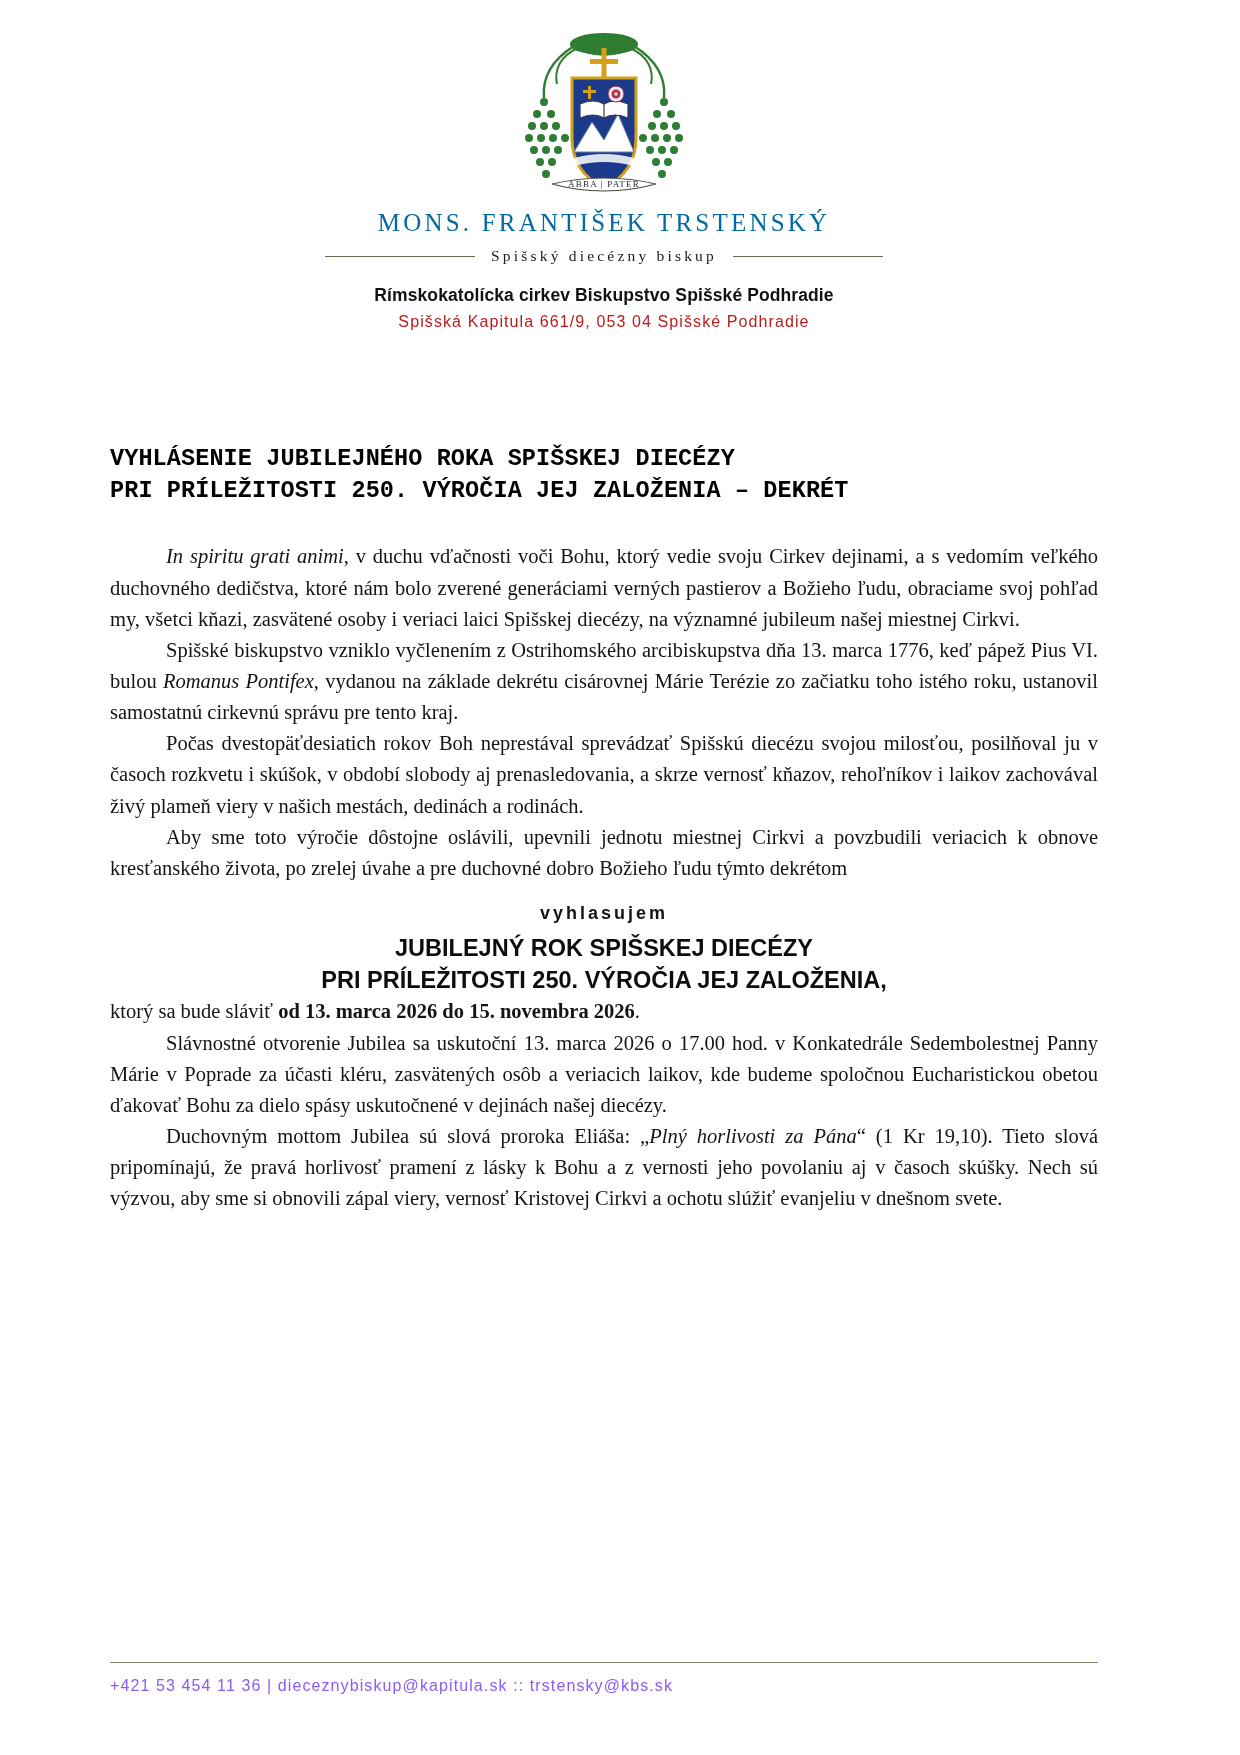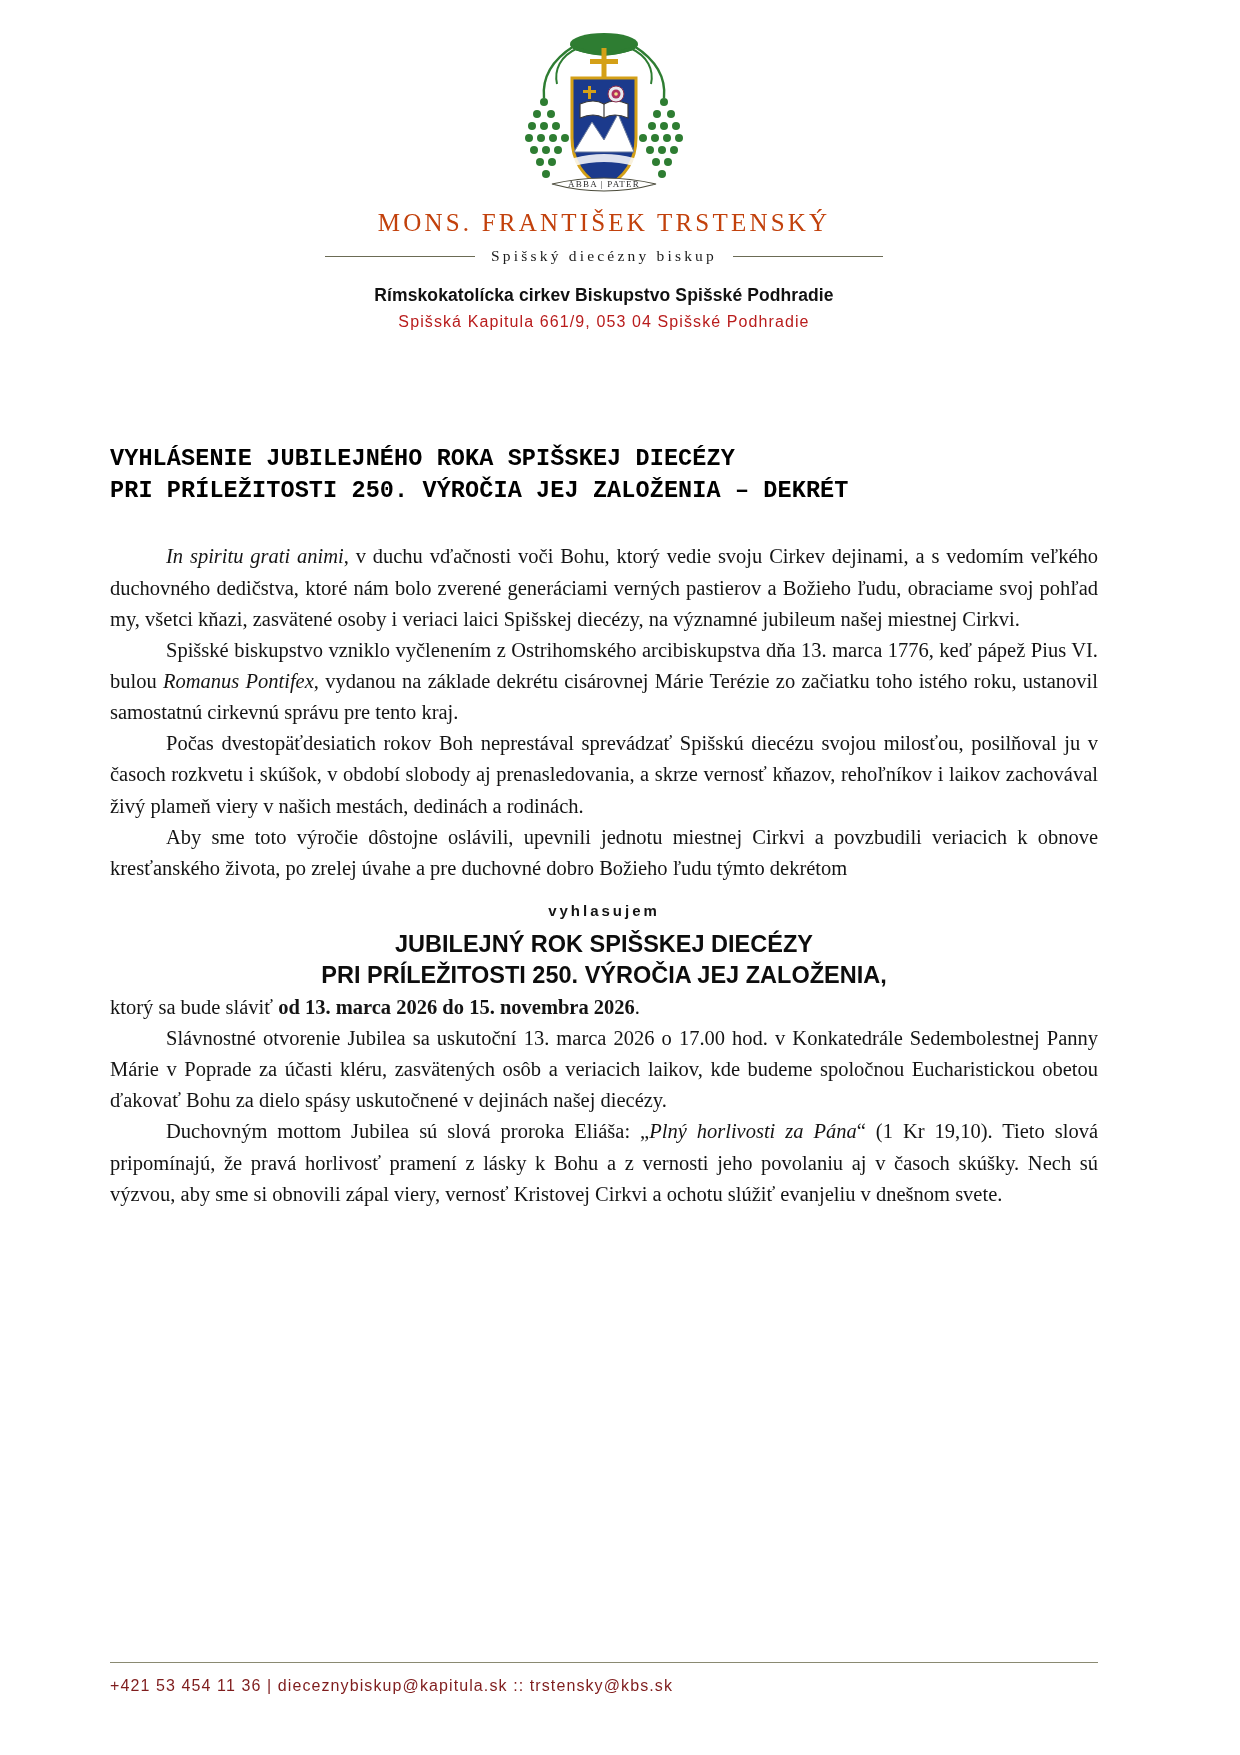--- a/index.html
+++ b/index.html
@@ -35,21 +35,21 @@
     height: 175px;
     margin: 0 auto;
     display: block;
   }
 
   .bishop-name {
     margin-top: 8px;
     font-family: "Liberation Serif", serif;
     font-size: 25px;
     letter-spacing: 3.2px;
-    color: #c2410c;
+    color: #0369a1;
     font-variant: small-caps;
     text-transform: uppercase;
   }
 
   .title-rule-row {
     margin-top: 10px;
     display: flex;
     align-items: center;
     justify-content: center;
     gap: 16px;
@@ -108,21 +108,21 @@
   }
   .body p.noindent { text-indent: 0; }
   em { font-style: italic; }
   b { font-weight: bold; }
 
   .proclaim {
     text-align: center;
     margin-top: 16px;
     font-family: "Liberation Sans", sans-serif;
     font-weight: bold;
-    font-size: 15px;
+    font-size: 18px;
     letter-spacing: 3px;
   }
   .jubilee-title {
     text-align: center;
     margin-top: 6px;
     font-family: "Liberation Sans", sans-serif;
     font-weight: bold;
     font-size: 23.5px;
     line-height: 1.34;
     color: #0d0d0d;
@@ -141,21 +141,21 @@
   .footer .rule {
     height: 1px;
     background: #8a8a72;
     width: 100%;
   }
   .footer .contact {
     margin-top: 14px;
     font-family: "Liberation Sans", sans-serif;
     font-size: 16px;
     letter-spacing: 1.1px;
-    color: #7f1d1d;
+    color: #8b5cf6;
   }
 </style>
 </head>
 <body>
 
 <div class="page">
 
   <div class="letterhead">
 
     <svg class="coat-of-arms" viewBox="0 0 200 175">

